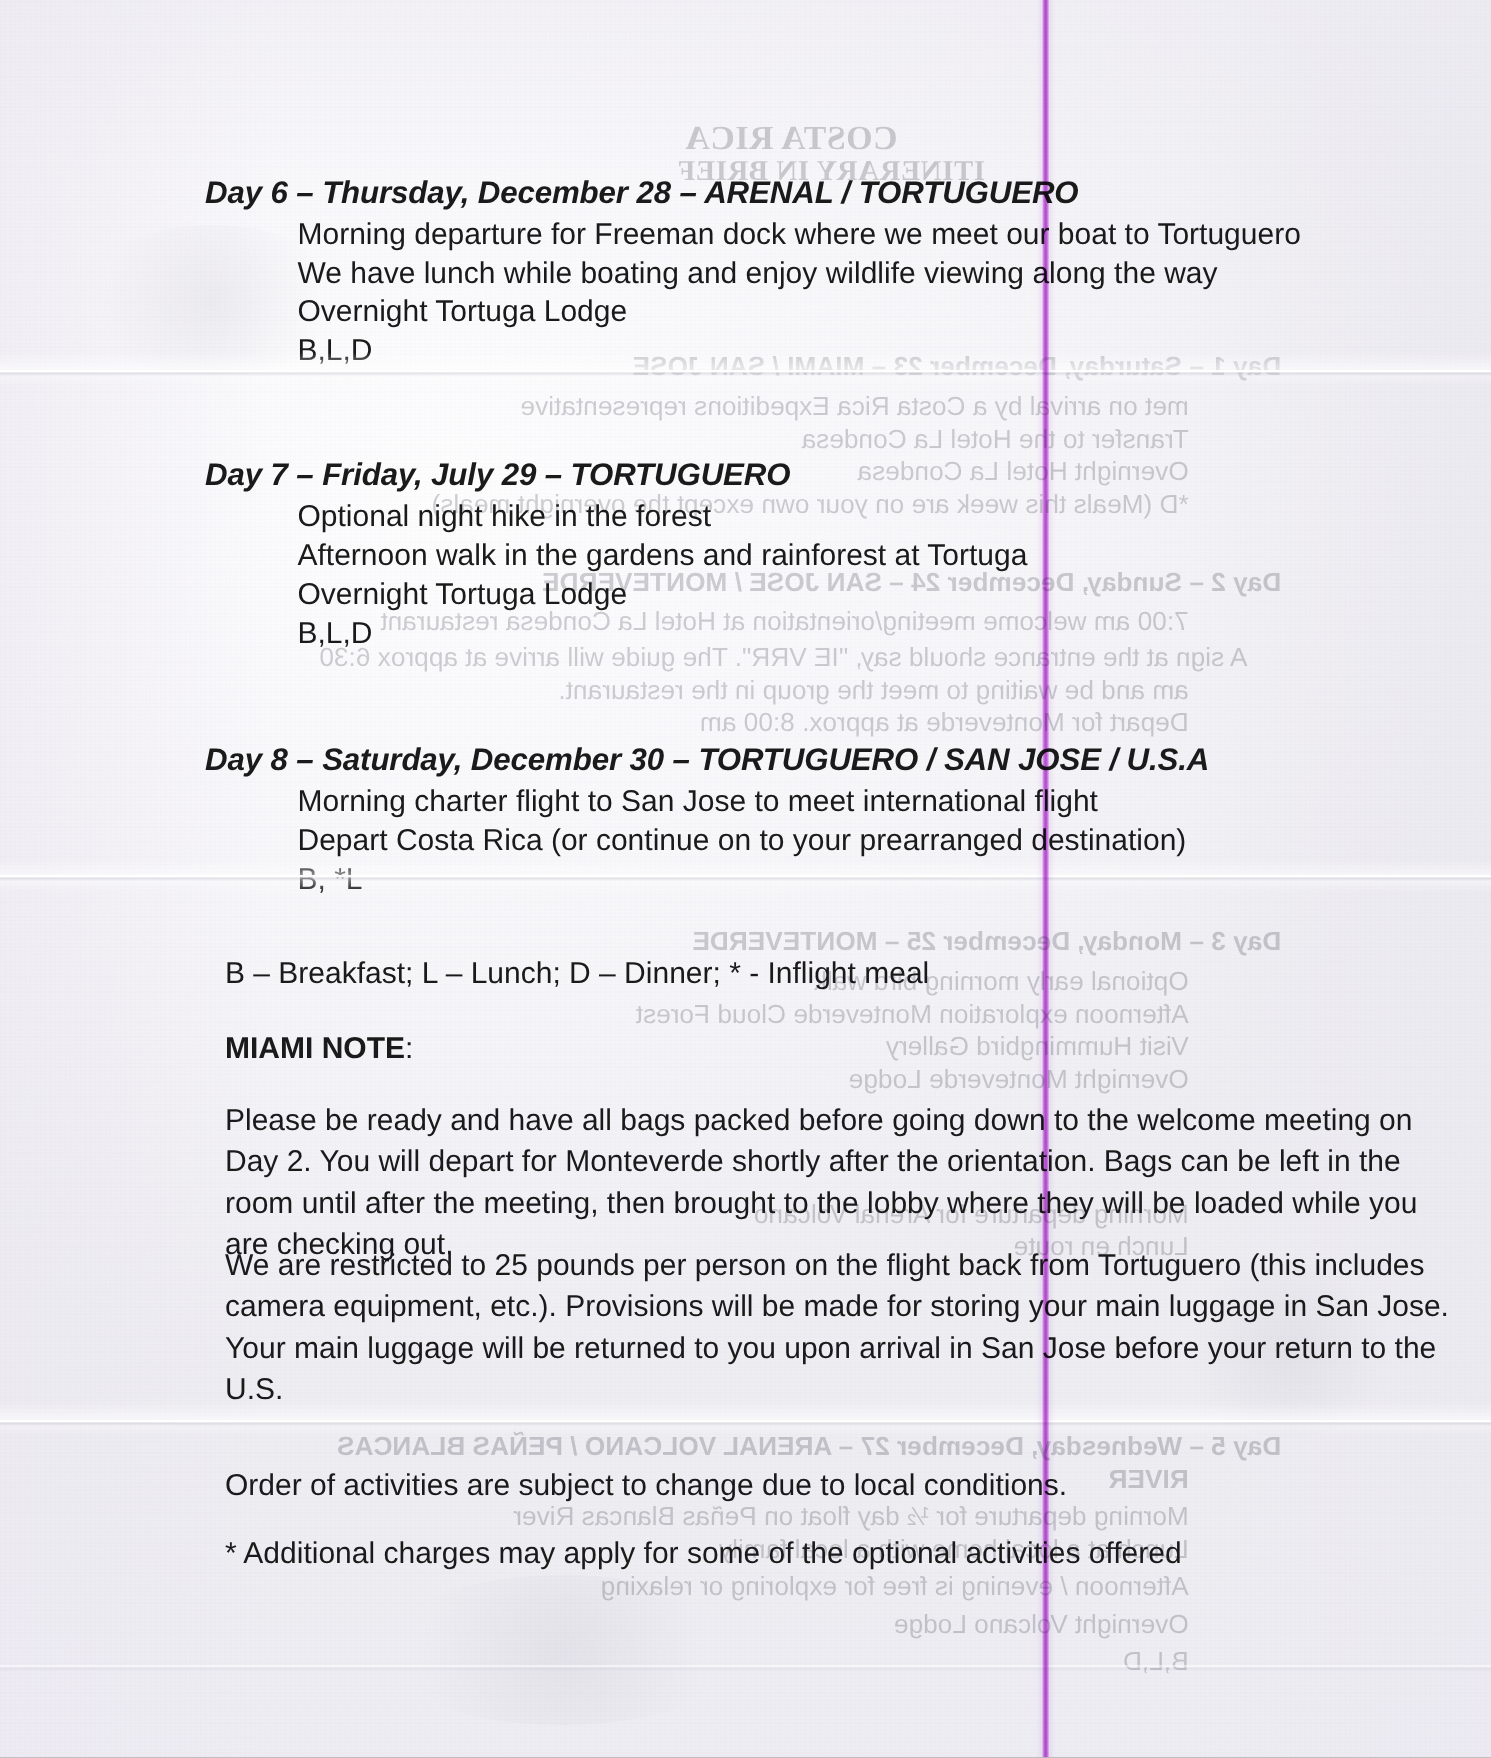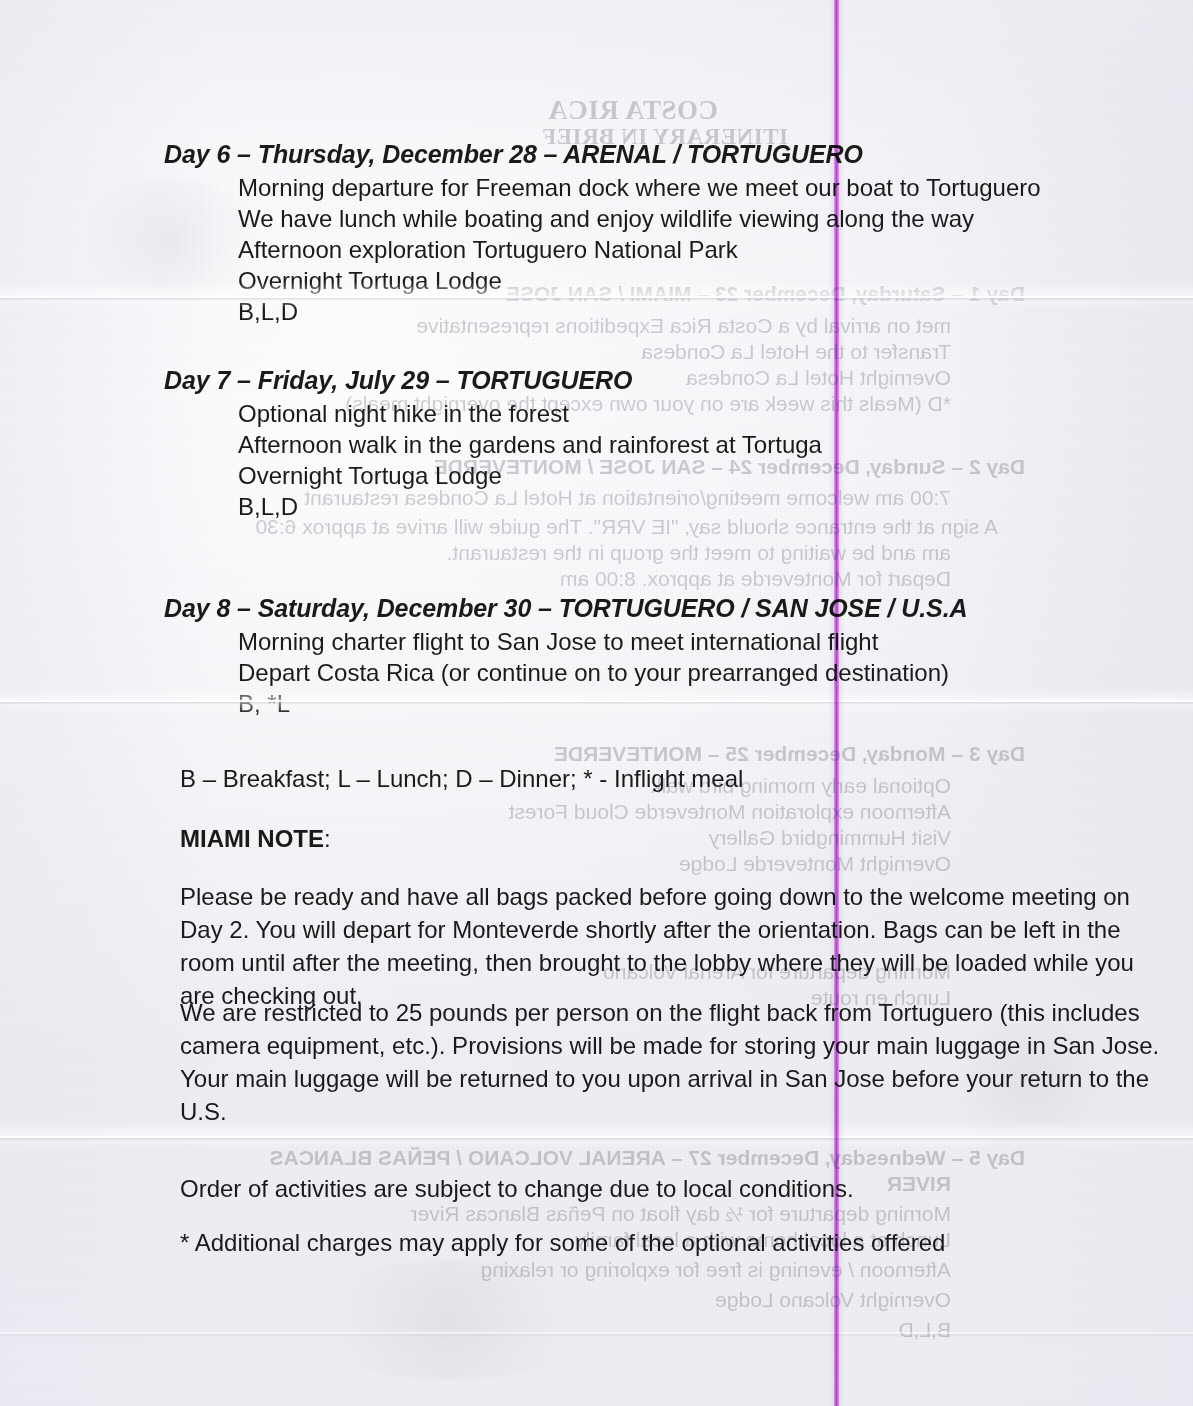--- a/index.html
+++ b/index.html
@@ -224,21 +224,20 @@
     <div class="bleed b-body" style="left:242px; top:1318px;">B,L,D</div>
   </div>
 
   <div class="content">
 
     <div class="day-block" style="top:140px;">
       <div class="day-head">Day 6 – Thursday, December 28 – ARENAL / TORTUGUERO</div>
       <div class="day-lines">
         <div class="line">Morning departure for Freeman dock where we meet our boat to Tortuguero</div>
         <div class="line">We have lunch while boating and enjoy wildlife viewing along the way</div>
-        <div class="line">Afternoon exploration Tortuguero National Park</div>
         <div class="line">Overnight Tortuga Lodge</div>
         <div class="line">B,L,D</div>
       </div>
     </div>
 
     <div class="day-block" style="top:366px;">
       <div class="day-head">Day 7 – Friday, July 29 – TORTUGUERO</div>
       <div class="day-lines">
         <div class="line">Optional night hike in the forest</div>
         <div class="line">Afternoon walk in the gardens and rainforest at Tortuga</div>

